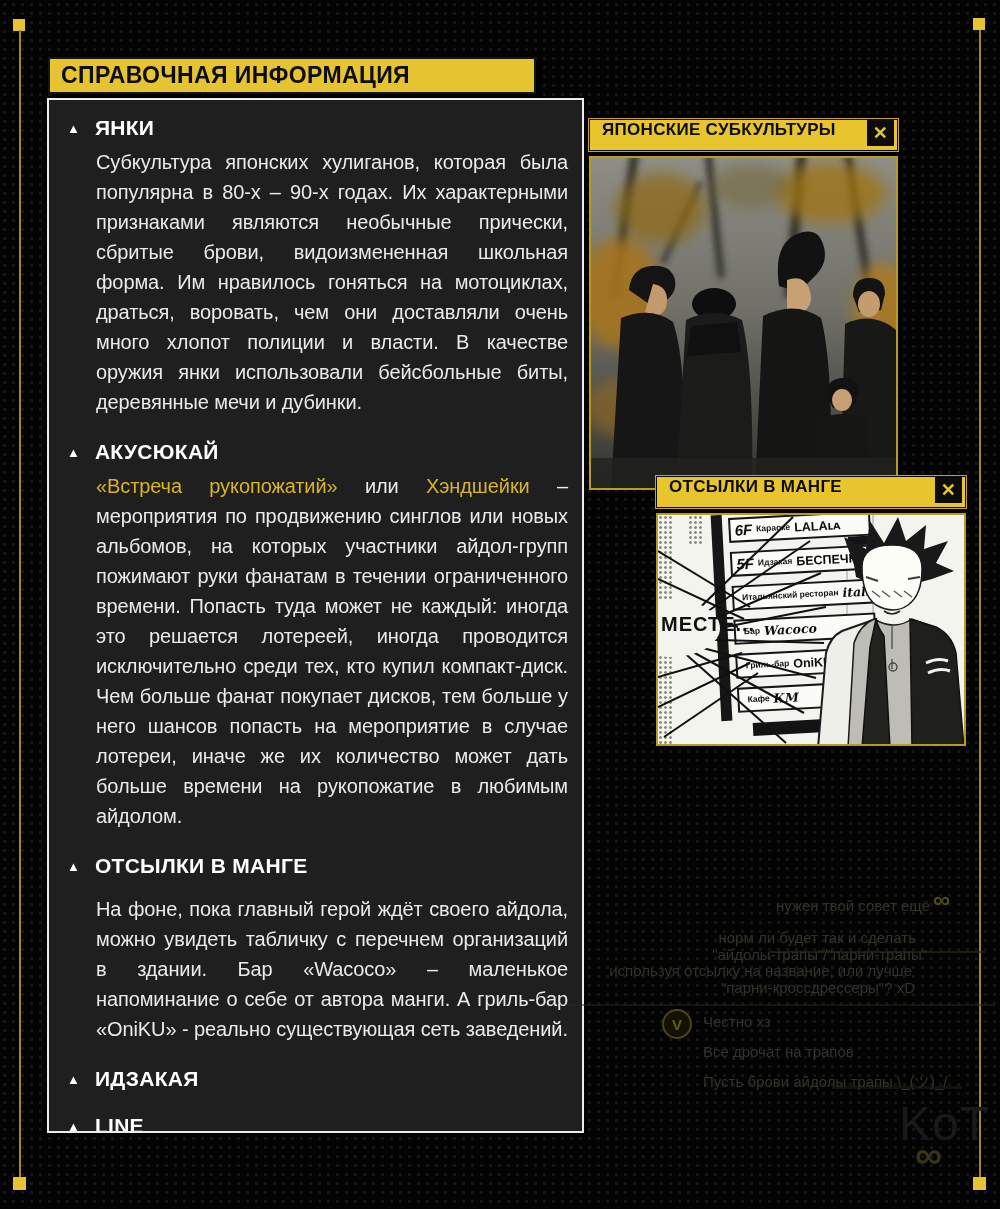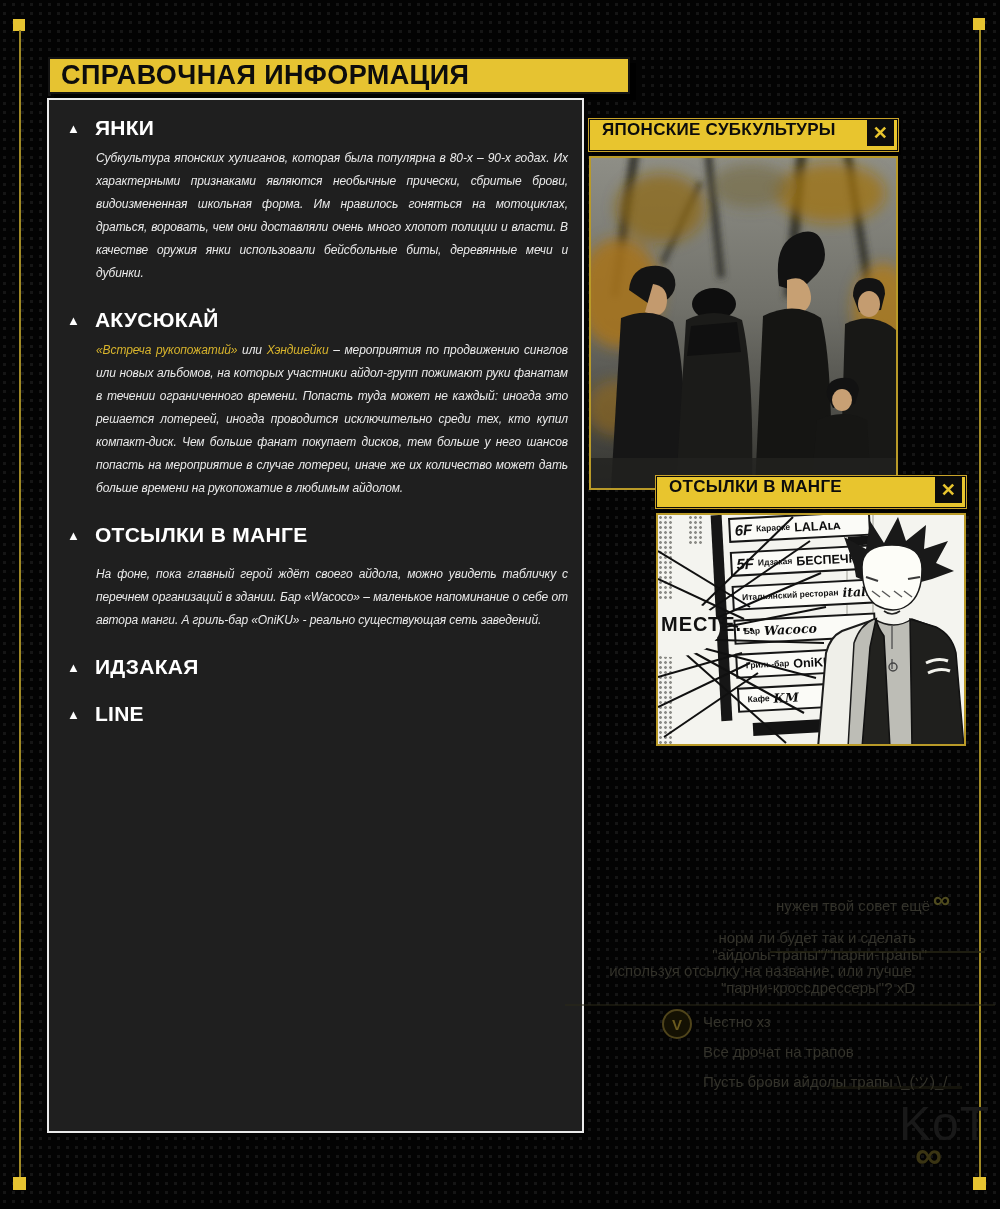--- a/index.html
+++ b/index.html
@@ -16,39 +16,39 @@
   .sq-tl { left:13px; top:19px; }
   .sq-bl { left:13px; top:1177px; width:13px; height:13px; }
   .sq-tr { left:973px; top:18px; }
   .sq-br { left:973px; top:1177px; width:13px; height:13px; }
   .deco-vline { position:absolute; width:2px; background:#a08a26; top:30px; height:1147px; }
   .vl-l { left:19px; }
   .vl-r { left:979px; }
 
   
   .header-bar {
-    position:absolute; left:48px; top:57px; width:582px; height:37px;
+    position:absolute; left:48px; top:57px; width:488px; height:37px;
     background:#e6c331; border:2px solid #141414; box-shadow:6px 6px 0 #000;
     display:flex; align-items:center; padding-left:11px;
-    font-weight:bold; font-size:27px; color:#0d0d0d; letter-spacing:0.4px;
+    font-weight:bold; font-size:23px; color:#0d0d0d; letter-spacing:0.4px;
   }
 
   
   .main-panel {
     position:absolute; left:47px; top:98px; width:537px; height:1035px;
     background:#1f1f1f; border:2px solid #ececec; padding:16px 12px 0 18px;
     overflow:hidden;
   }
   .section { margin-bottom:23px; }
   .section-head { display:flex; align-items:center; gap:15px; margin-bottom:7px; }
   .bullet { color:#fff; font-size:13px; line-height:1; }
   .section-title { color:#fff; font-weight:bold; font-size:21px; letter-spacing:0.3px; }
   .section-body {
-    margin:0 2px 0 29px; color:#eaeaea; font-size:12px; line-height:23px;
-    text-align:justify; letter-spacing:-0.1px;font-style:italic;
+    margin:0 2px 0 29px; color:#eaeaea; font-size:20px; line-height:30px;
+    text-align:justify; letter-spacing:-0.1px;
   }
   .hl { color:#d8b42c; }
 
   
   .popup-title {
     position:absolute; height:32px; background:#e8c52e; border:1px solid #0a0a0a;
     box-shadow:0 0 0 1px #caa42a, 3px 4px 0 rgba(0,0,0,.8);
     display:flex; align-items:flex-start; justify-content:space-between;
     padding:0 3px 0 12px; font-weight:bold; font-size:17px; color:#0c0c0c;
     letter-spacing:0.3px;

